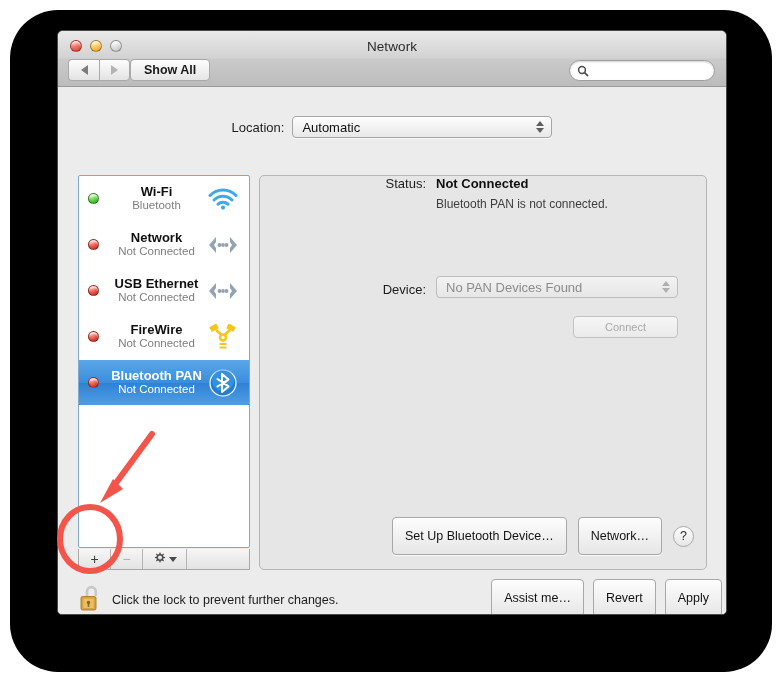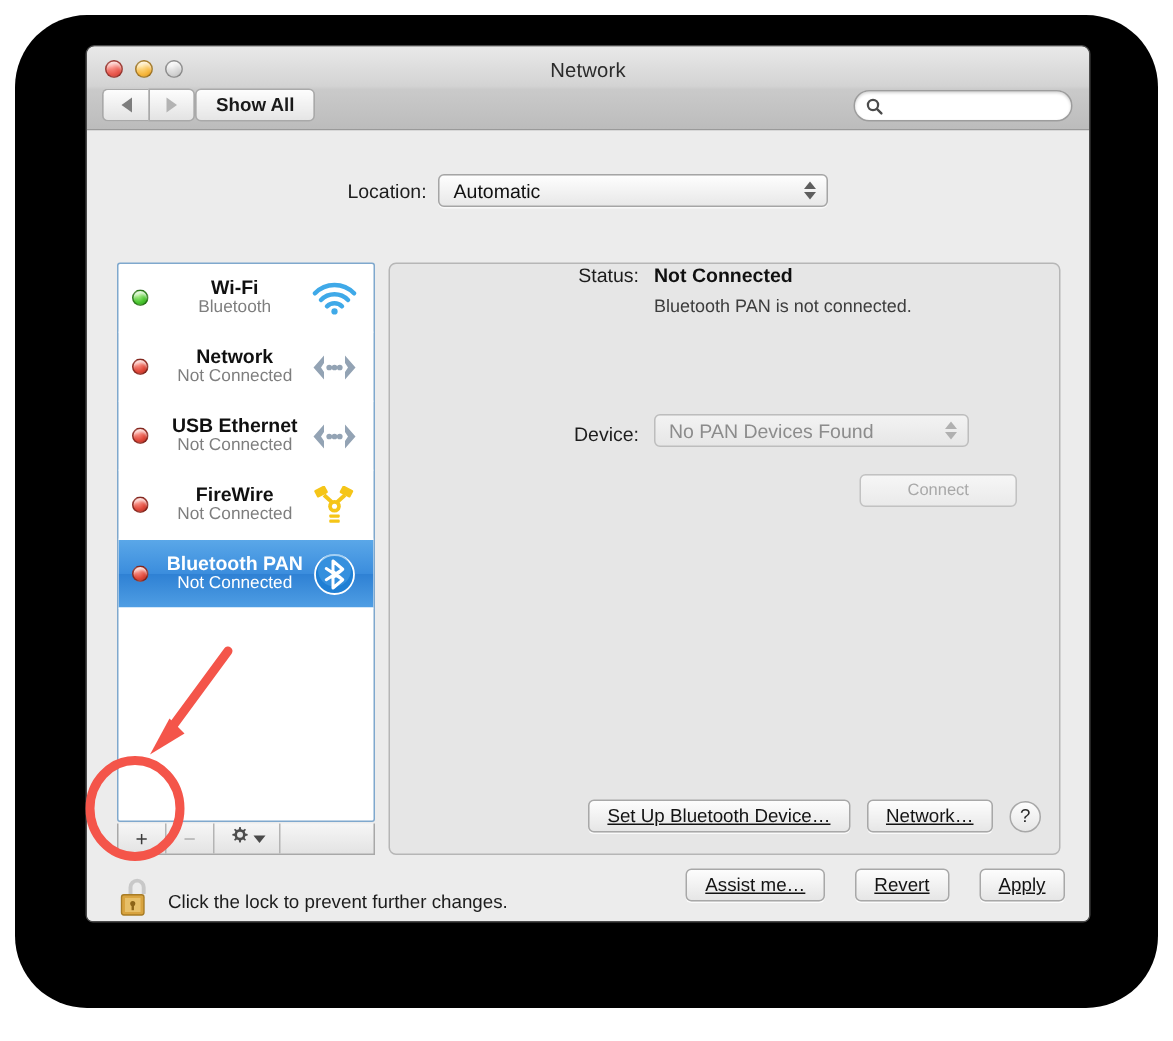--- a/index.html
+++ b/index.html
@@ -216,21 +216,21 @@
     border: 1px solid #b6b6b6;
     border-radius: 5px;
   }
   .status-label { position:absolute; left: 106px; top: 0; width: 60px; font-size:13px; color:#1d1d1d; text-align:right; }
   .status-val   { position:absolute; left: 176px; top: 0; font-size:13px; font-weight:bold; color:#101010; }
   .status-desc  { position:absolute; left: 176px; top: 21px; font-size:12px; color:#3d3d3d; }
 
   .device-label { position:absolute; left: 106px; top: 106px; width: 60px; font-size:13px; color:#1d1d1d; text-align:right; }
   .device-popup {
     position: absolute; left: 176px; top: 100px;
-    width: 210px; height: 22px;
+    width: 242px; height: 22px;
     background: linear-gradient(to bottom, #f3f3f3, #e6e6e6);
     border: 1px solid #bdbdbd;
     border-radius: 4px;
     display: flex; align-items: center;
     padding-left: 9px;
     font-size: 13px; color: #8c8c8c;
   }
   .device-popup .steppers { position:absolute; right: 7px; top:50%; transform: translateY(-50%); display:flex; flex-direction:column; gap:2px; }
   .device-popup .st-up   { border-bottom-color: #b0b0b0; }
   .device-popup .st-down { border-top-color: #b0b0b0; }
@@ -244,41 +244,40 @@
     font-size: 11px; color: #a8a8a8;
     display: flex; align-items: center; justify-content: center;
   }
 
   .detail-footer {
     position: absolute; left: 0; bottom: 14px; width: 100%;
     display: flex; align-items: center; justify-content: flex-end;
     padding-right: 12px; gap: 11px;
   }
   .pbtn {
-    height: 22px; padding: 0 12px;
+    height: 38px; padding: 0 12px;
     background: linear-gradient(to bottom, #fdfdfd, #e6e6e6);
     border: 1px solid #a8a8a8;
     border-radius: 4px;
     font-size: 12.5px; color: #131313;
     display: flex; align-items: center; justify-content: center;
     box-shadow: 0 1px 0 rgba(255,255,255,0.8);
-    text-decoration: underline;
   }
   .help-btn {
     width: 21px; height: 21px; border-radius: 50%;
     background: linear-gradient(to bottom, #fdfdfd, #e6e6e6);
     border: 1px solid #a8a8a8;
     font-size: 12.5px; color: #2a2a2a;
     display: flex; align-items: center; justify-content: center;
   }
 
   
   .bottom-btns {
-    position: absolute; right: 16px; top: 492px;
-    display: flex; gap: 20px; text-align: right;
+    position: absolute; right: 4px; top: 492px;
+    display: flex; gap: 9px; text-align: right;
   }
 
   
   .annot { position: absolute; left: 0; top: 0; width: 782px; height: 694px; pointer-events: none; }
 </style>
 </head>
 <body>
 
 <div class="backdrop"></div>
 

